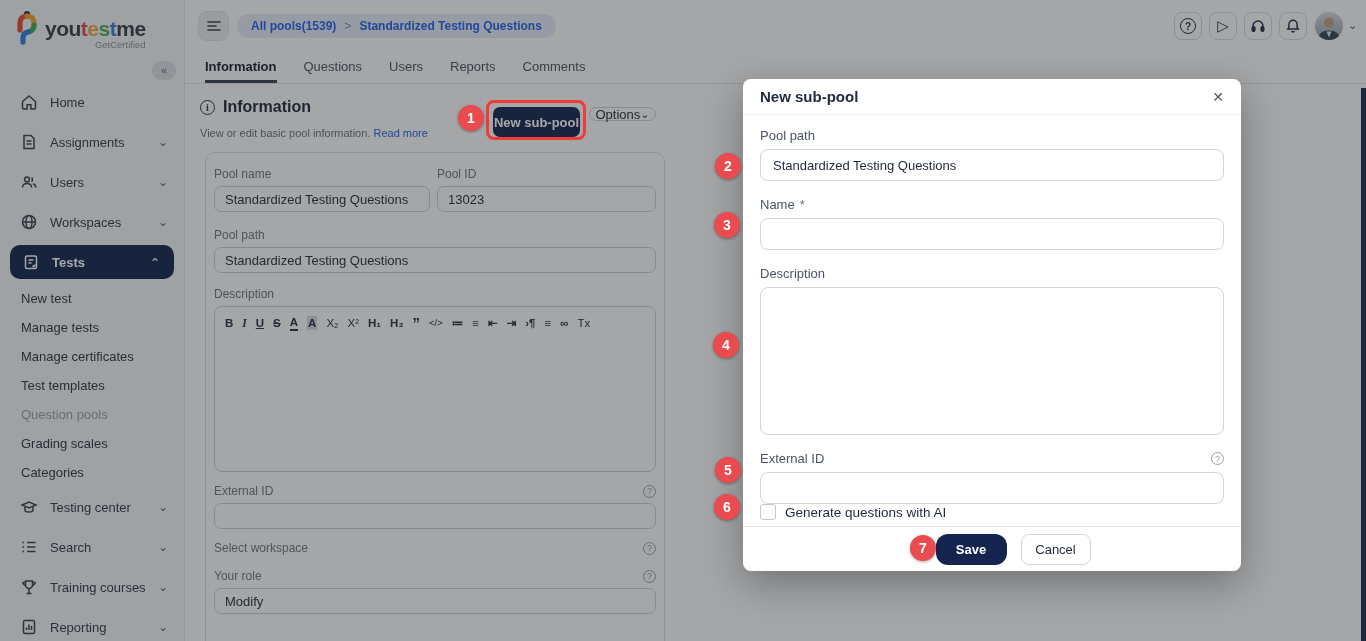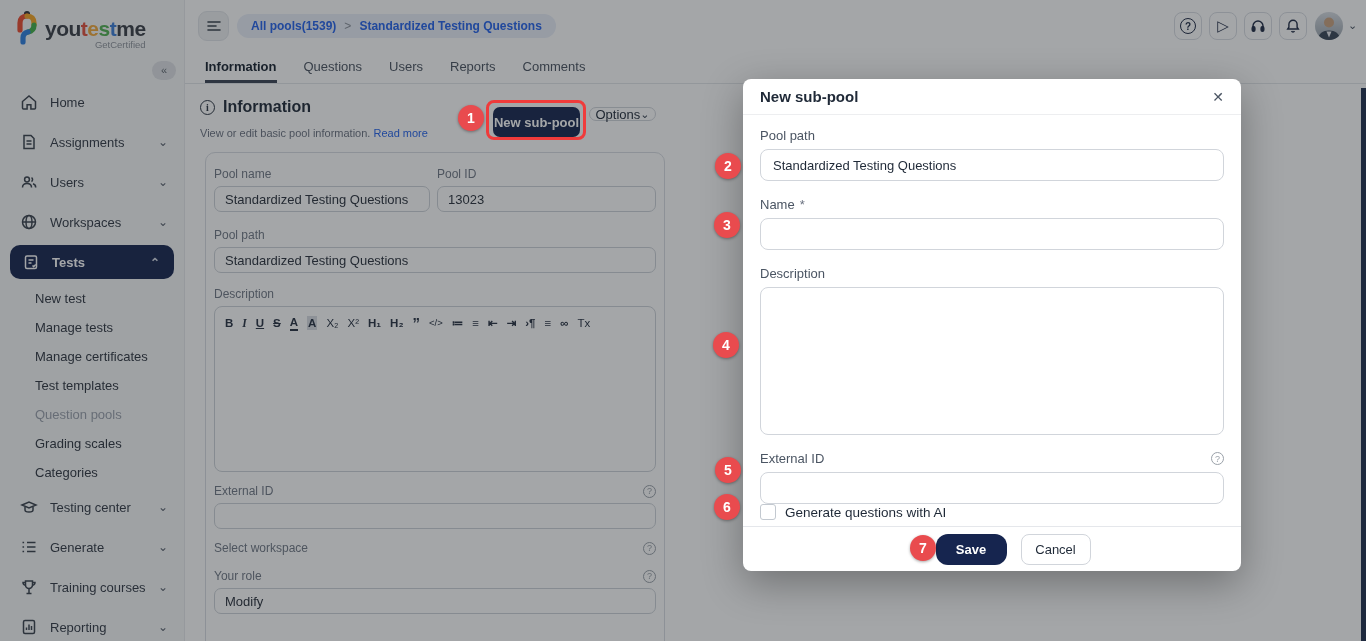--- a/index.html
+++ b/index.html
@@ -20,21 +20,21 @@
   .nav { margin-top:24px; }
   .nav-item { height:40px; display:flex; align-items:center; padding:0 16px 0 20px;
               font-size:13px; color:#323a45; cursor:pointer; }
   .nav-item .nico { width:18px; height:18px; margin-right:12px; flex:0 0 auto; color:#39414c; }
   .nav-item .chev { margin-left:auto; color:#5b6470; font-size:12px; }
   .nav-item.pill { height:34px; margin:3px 10px; padding:0 14px 0 12px; background:#16254f;
                    border-radius:10px; color:#fff; font-weight:600; }
   .nav-item.pill .nico { color:#fff; }
   .nav-item.pill .chev { color:#d7dce6; transform:rotate(180deg); }
   .sub-list { margin-top:5px; }
-  .sub-item { height:29px; display:flex; align-items:center; padding-left:35px;
+  .sub-item { height:29px; display:flex; align-items:center; padding-left:21px;
               font-size:13px; color:#2f3640; cursor:pointer; }
   .sub-item.active { color:#9aa1ac; }
 
   
   .topbar { position:absolute; left:185px; top:0; width:1181px; height:53px; background:#fff; }
   .hamburger { position:absolute; left:13px; top:11px; width:31px; height:30px;
                background:#eef0f2; border:1px solid #e2e5e9; border-radius:9px;
                display:flex; align-items:center; justify-content:center; cursor:pointer; }
   .crumb-pill { position:absolute; left:52px; top:14px; height:24px; background:#e9eef9;
                 border-radius:12px; display:flex; align-items:center; gap:8px;
@@ -235,21 +235,21 @@
           </span>
         <span>Testing center</span>
         <span class="chev">⌄</span>
       </div>
       <div class="nav-item">
         <span class="nico">
             <svg width="18" height="18" viewBox="0 0 18 18" fill="none" stroke="currentColor" stroke-width="1.5">
               <path d="M2.5 4.5h1.6M2.5 9h1.6M2.5 13.5h1.6M7 4.5h8.5M7 9h8.5M7 13.5h8.5"></path>
             </svg>
           </span>
-        <span>Generate</span>
+        <span>Search</span>
         <span class="chev">⌄</span>
       </div>
       <div class="nav-item">
         <span class="nico">
             <svg width="18" height="18" viewBox="0 0 18 18" fill="none" stroke="currentColor" stroke-width="1.5">
               <path d="M5.5 3h7v4a3.5 3.5 0 0 1-7 0z"></path>
               <path d="M5.5 4.5H3a2.5 2.5 0 0 0 2.8 2.6M12.5 4.5H15a2.5 2.5 0 0 1-2.8 2.6M9 10.5v2.5M6.5 15.5h5M9 13v2.5"></path>
             </svg>
           </span>
         <span>Training courses</span>

